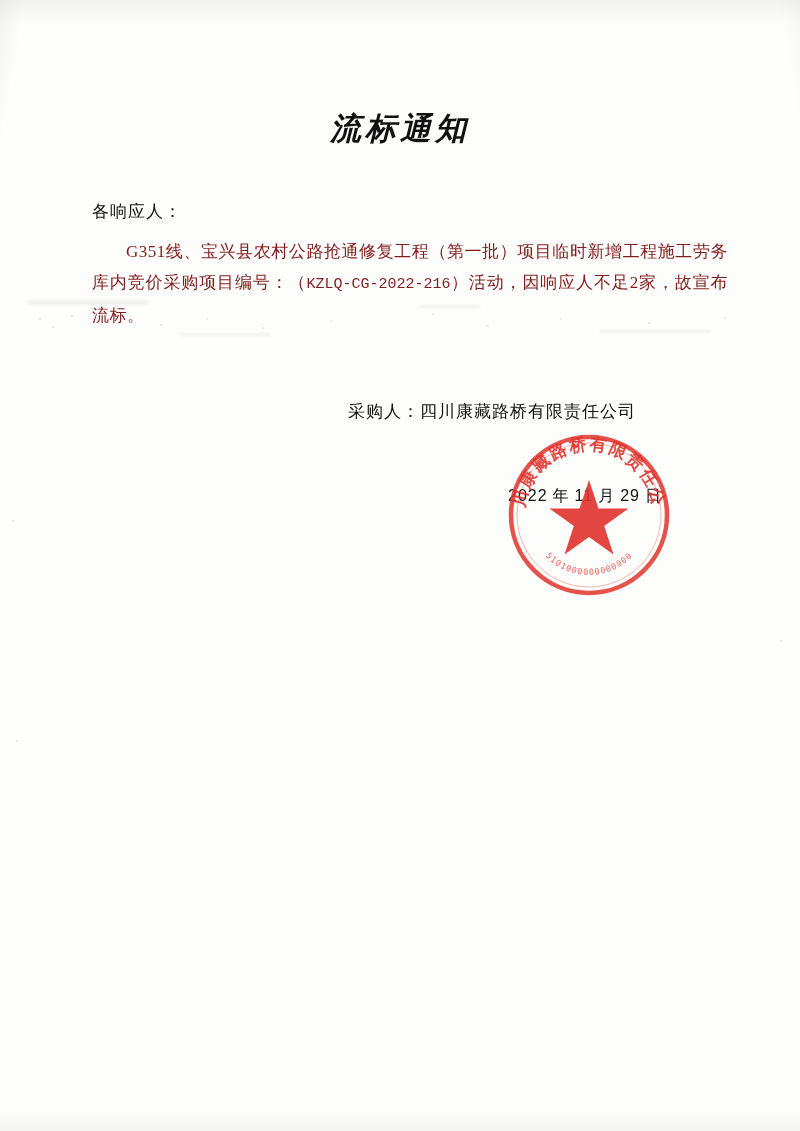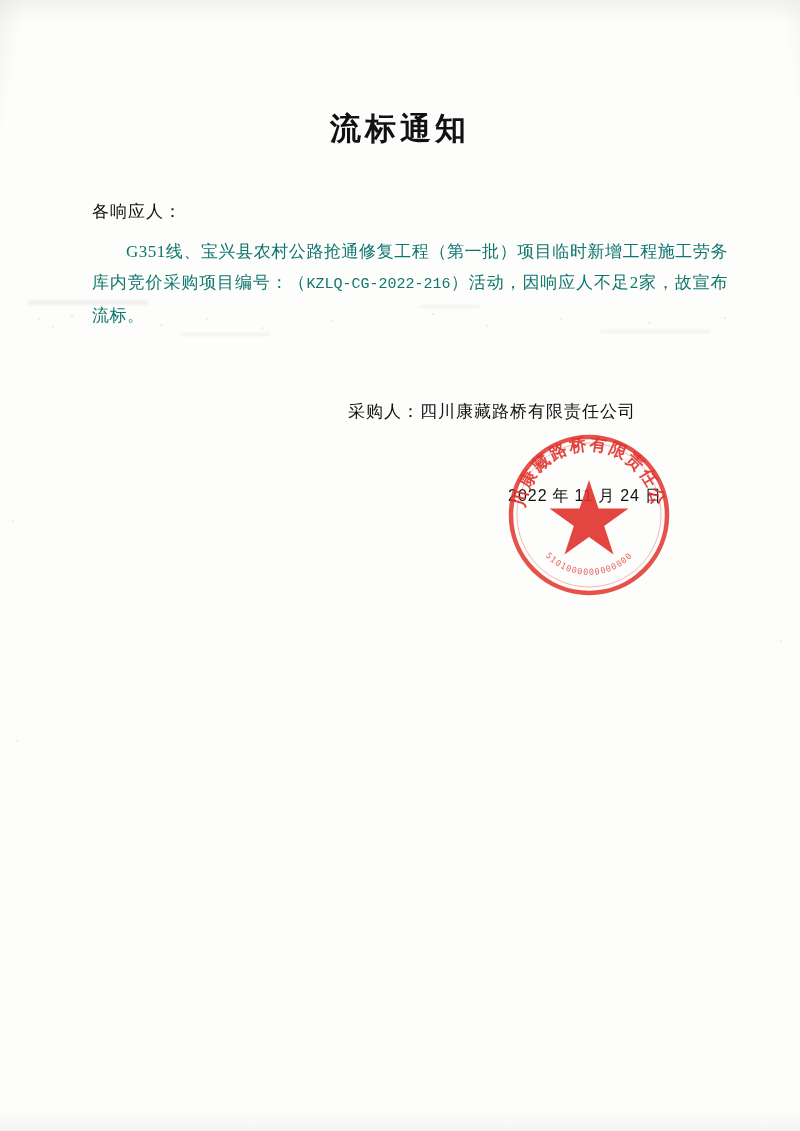--- a/index.html
+++ b/index.html
@@ -51,40 +51,41 @@
     position: absolute;
     top: 108px;
     left: 0;
     width: 100%;
     text-align: center;
     font-size: 31px;
     font-weight: bold;
     letter-spacing: 4px;
     color: #111;
     font-family: "DejaVu Serif", "Liberation Serif", serif;
+    font-style: italic;
   }
 
   .salutation {
     position: absolute;
     top: 200px;
     left: 92px;
     font-size: 17px;
     letter-spacing: 1px;
     color: #121212;
   }
 
   .body-text {
     position: absolute;
     top: 236px;
     left: 92px;
     width: 636px;
     font-size: 17px;
     line-height: 31px;
     letter-spacing: .5px;
-    color: #0f766e;
+    color: #7f1d1d;
     text-align: justify;
     text-indent: 34px;
   }
   .body-text .code {
     font-family: "Liberation Mono", "DejaVu Sans Mono", monospace;
     font-size: 15px;
     letter-spacing: 0;
   }
 
   .signature {
@@ -173,21 +174,21 @@
     <span>G351线、宝兴县农村公路抢通修复工程（第一批）项目临时新增工程施工劳务库内竞价采购项目编号：（</span><span class="code">KZLQ-CG-2022-216</span><span>）活动，因响应人不足2家，故宣布流标。</span>
   </div>
 
   <div class="signature">采购人：四川康藏路桥有限责任公司</div>
 
   <div class="date-line">
     <span class="num">2022</span>
     <span>年</span>
     <span class="num">11</span>
     <span>月</span>
-    <span class="num">24</span>
+    <span class="num">29</span>
     <span>日</span>
   </div>
 
   <div class="seal">
     <svg width="182" height="182" viewBox="0 0 182 182" aria-hidden="true">
       <defs>
         <path id="sealArc" d="M 26,91 A 65,65 0 1 1 156,91"></path>
         <path id="sealArcBottom" d="M 31,91 A 60,60 0 0 0 151,91"></path>
       </defs>
       <circle cx="91" cy="91" r="78" fill="none" stroke="#e0322c" stroke-width="4.5" opacity="0.85"></circle>

